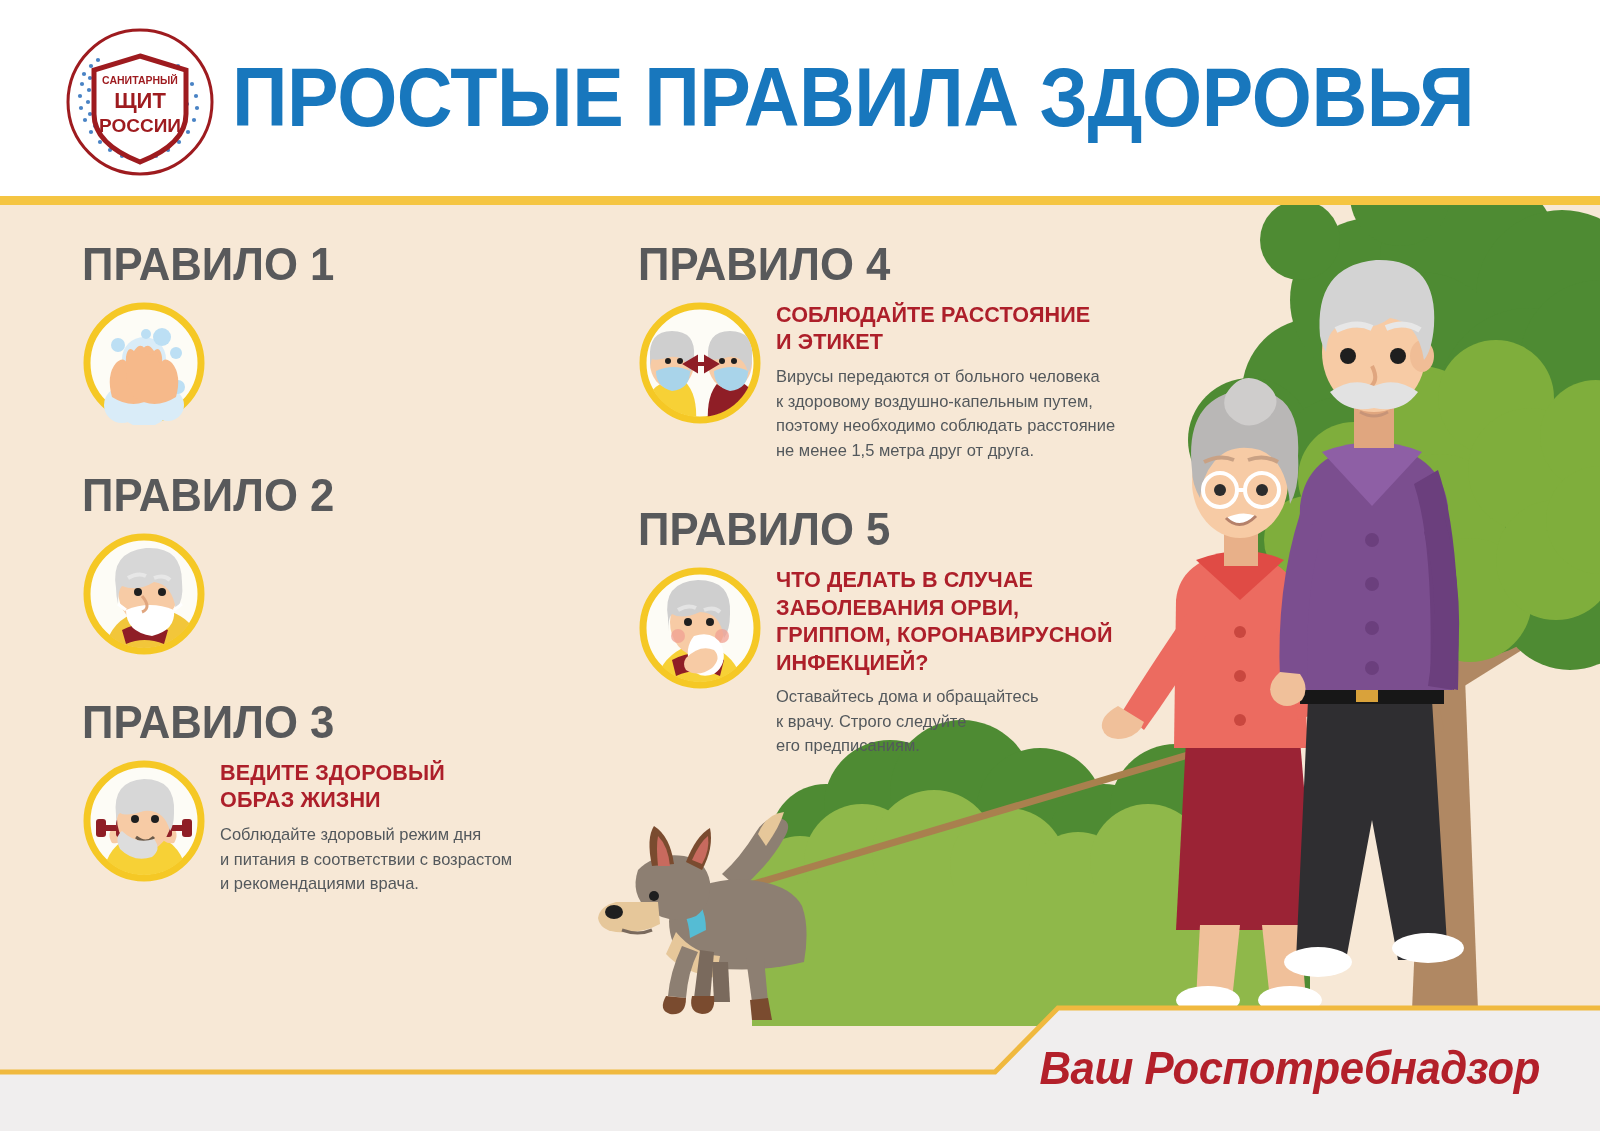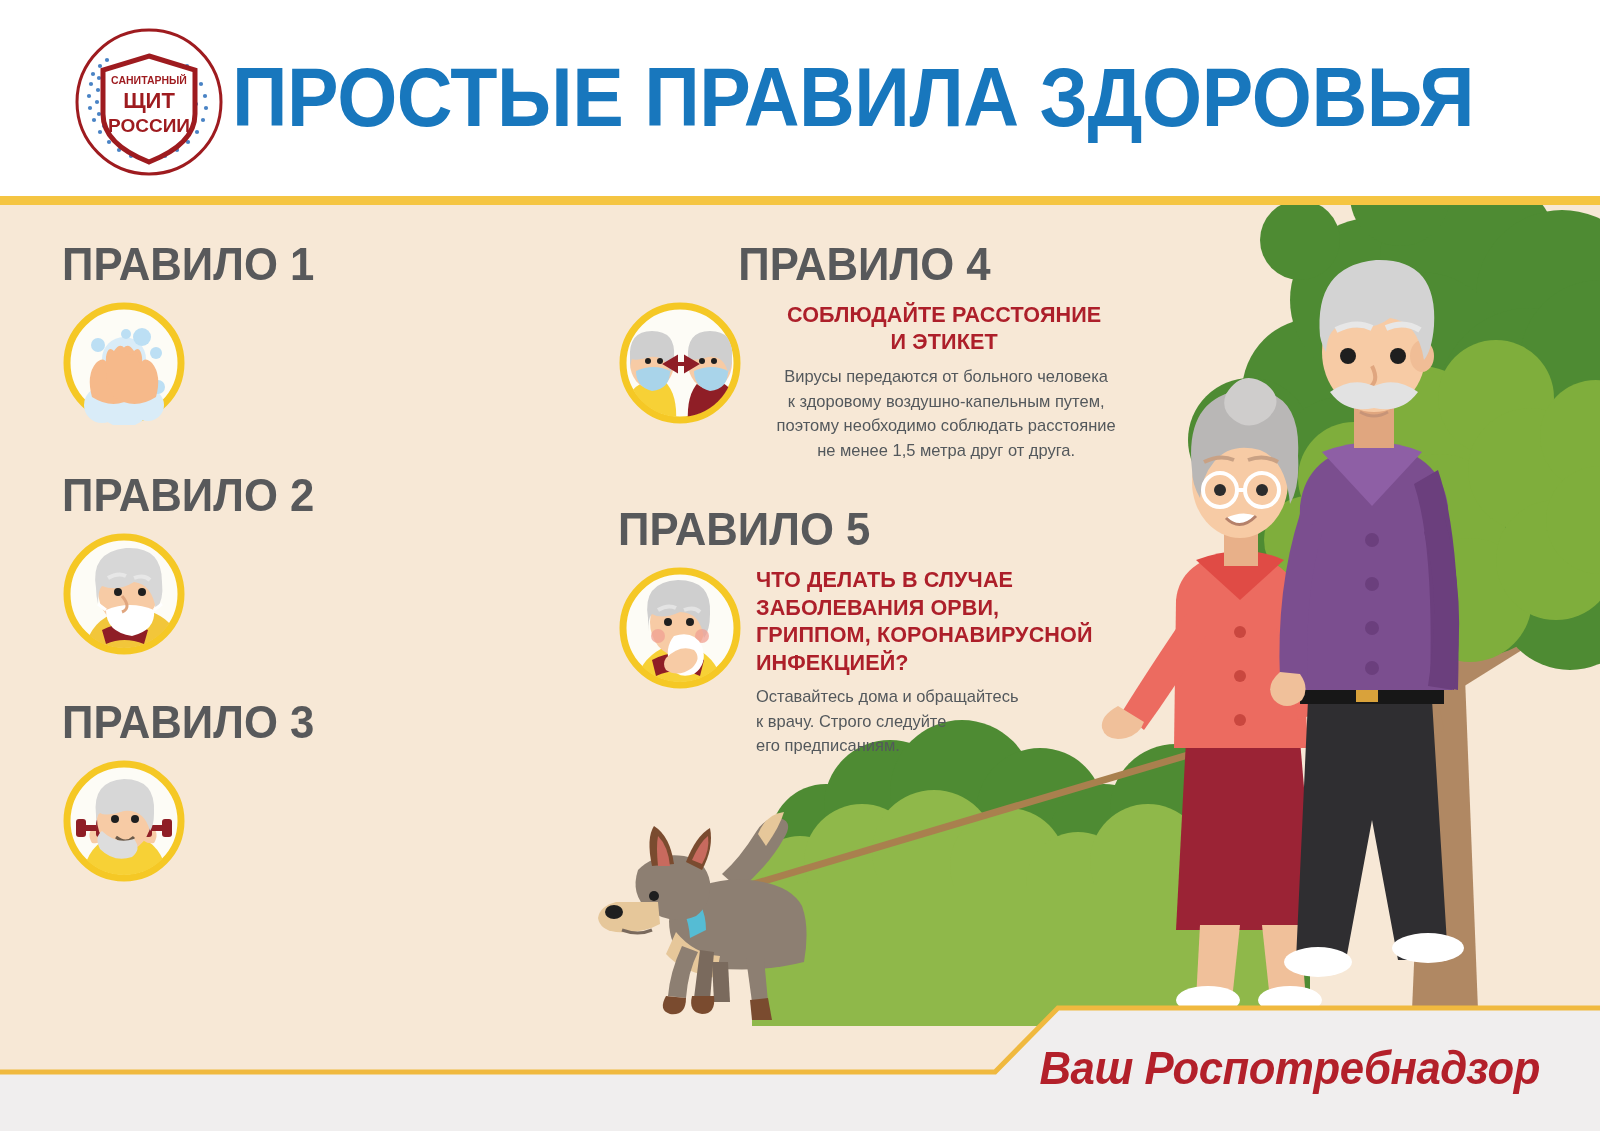--- a/index.html
+++ b/index.html
@@ -14,21 +14,21 @@
 
   
   .header {
     position:absolute; left:0; top:0; width:1600px; height:196px;
     background:#ffffff; z-index:6;
   }
   .gold-rule {
     position:absolute; left:0; top:196px; width:1600px; height:9px;
     background:#f5c542; z-index:7;
   }
-  .logo { position:absolute; left:69px; top:22px; width:160px; height:160px; }
+  .logo { position:absolute; left:60px; top:22px; width:160px; height:160px; }
   .logo svg { display:block; }
 
   .title {
     position:absolute; left:232px; top:42px; width:1330px; height:110px;
     color:#1877bd;
     font-size:84px; line-height:110px;
     font-weight:bold;
     letter-spacing:-0.5px;
     transform:scaleX(0.92); transform-origin:left center;
     white-space:nowrap;
@@ -37,21 +37,21 @@
   
   .body-bg {
     position:absolute; left:0; top:205px; width:1600px; height:870px;
     background:#f7e8d6;
   }
 
   
   .illus { position:absolute; left:0; top:0; width:1600px; height:1131px; pointer-events:none; }
 
   
-  .col { position:absolute; }
+  .col { position:absolute;margin-left:20px; }
   .col-left  { left:62px;  top:240px; width:520px; }
   .col-right { left:618px; top:240px; width:530px; }
 
   .rule { position:relative; margin-bottom:8px; }
   .rule-num {
     color:#58595b;
     font-size:47px; font-weight:bold; line-height:1.0;
     transform:scaleX(0.93); transform-origin:left center;
     white-space:nowrap;
     margin-bottom:10px;
@@ -73,21 +73,21 @@
     color:#53585c;
     font-size:17px;
     line-height:1.45;
     transform:scaleX(0.97); transform-origin:left top;
   }
   .rule-desc div { white-space:nowrap; }
 
   
   .r1 { margin-bottom:46px; }
   .r2 { margin-bottom:42px; }
-  .r4 { margin-bottom:42px;text-align:center; }
+  .r4 { margin-bottom:42px; }
   .footer-band {
     position:absolute; left:0; top:1005px; width:1600px; height:126px; z-index:5;
   }
   .footer-band svg { display:block; }
   .footer-text {
     position:absolute; left:0; top:1018px; width:1540px; height:100px;
     text-align:right;
     color:#b3202a;
     font-size:46px; font-weight:bold; font-style:italic;
     line-height:100px;
@@ -458,20 +458,31 @@
               </g>
               <ellipse cx="62" cy="60" rx="27" ry="32" fill="#f7cba5"></ellipse>
               <path d="M34 56 q-4 -34 28 -36 q32 0 30 34 q0 12 -4 18 q-6 -22 -26 -20 q-18 6 -24 2 q-4 2 -4 16 Z" fill="#d7d7d7"></path>
               <circle cx="53" cy="60" r="4" fill="#1f1f1f"></circle>
               <circle cx="73" cy="60" r="4" fill="#1f1f1f"></circle>
               <path d="M54 78 q10 8 18 0" stroke="#6b5a4a" stroke-width="3" fill="none"></path>
               <path d="M40 72 q14 14 32 8 q8 10 -2 18 q-18 6 -32 -8 q-6 -12 2 -18 Z" fill="#dddddd"></path>
             </g>
           </svg>
         </div>
+        <div class="rule-text">
+          <div class="rule-head">
+            <div>ВЕДИТЕ ЗДОРОВЫЙ</div>
+            <div>ОБРАЗ ЖИЗНИ</div>
+          </div>
+          <div class="rule-desc">
+            <div>Соблюдайте здоровый режим дня</div>
+            <div>и питания в соответствии с возрастом</div>
+            <div>и рекомендациями врача.</div>
+          </div>
+        </div>
       </div>
     </div>
 
   </div>
 
   <div class="col col-right">
 
     <div class="rule r4">
       <div class="rule-num">ПРАВИЛО 4</div>
       <div class="rule-body">

